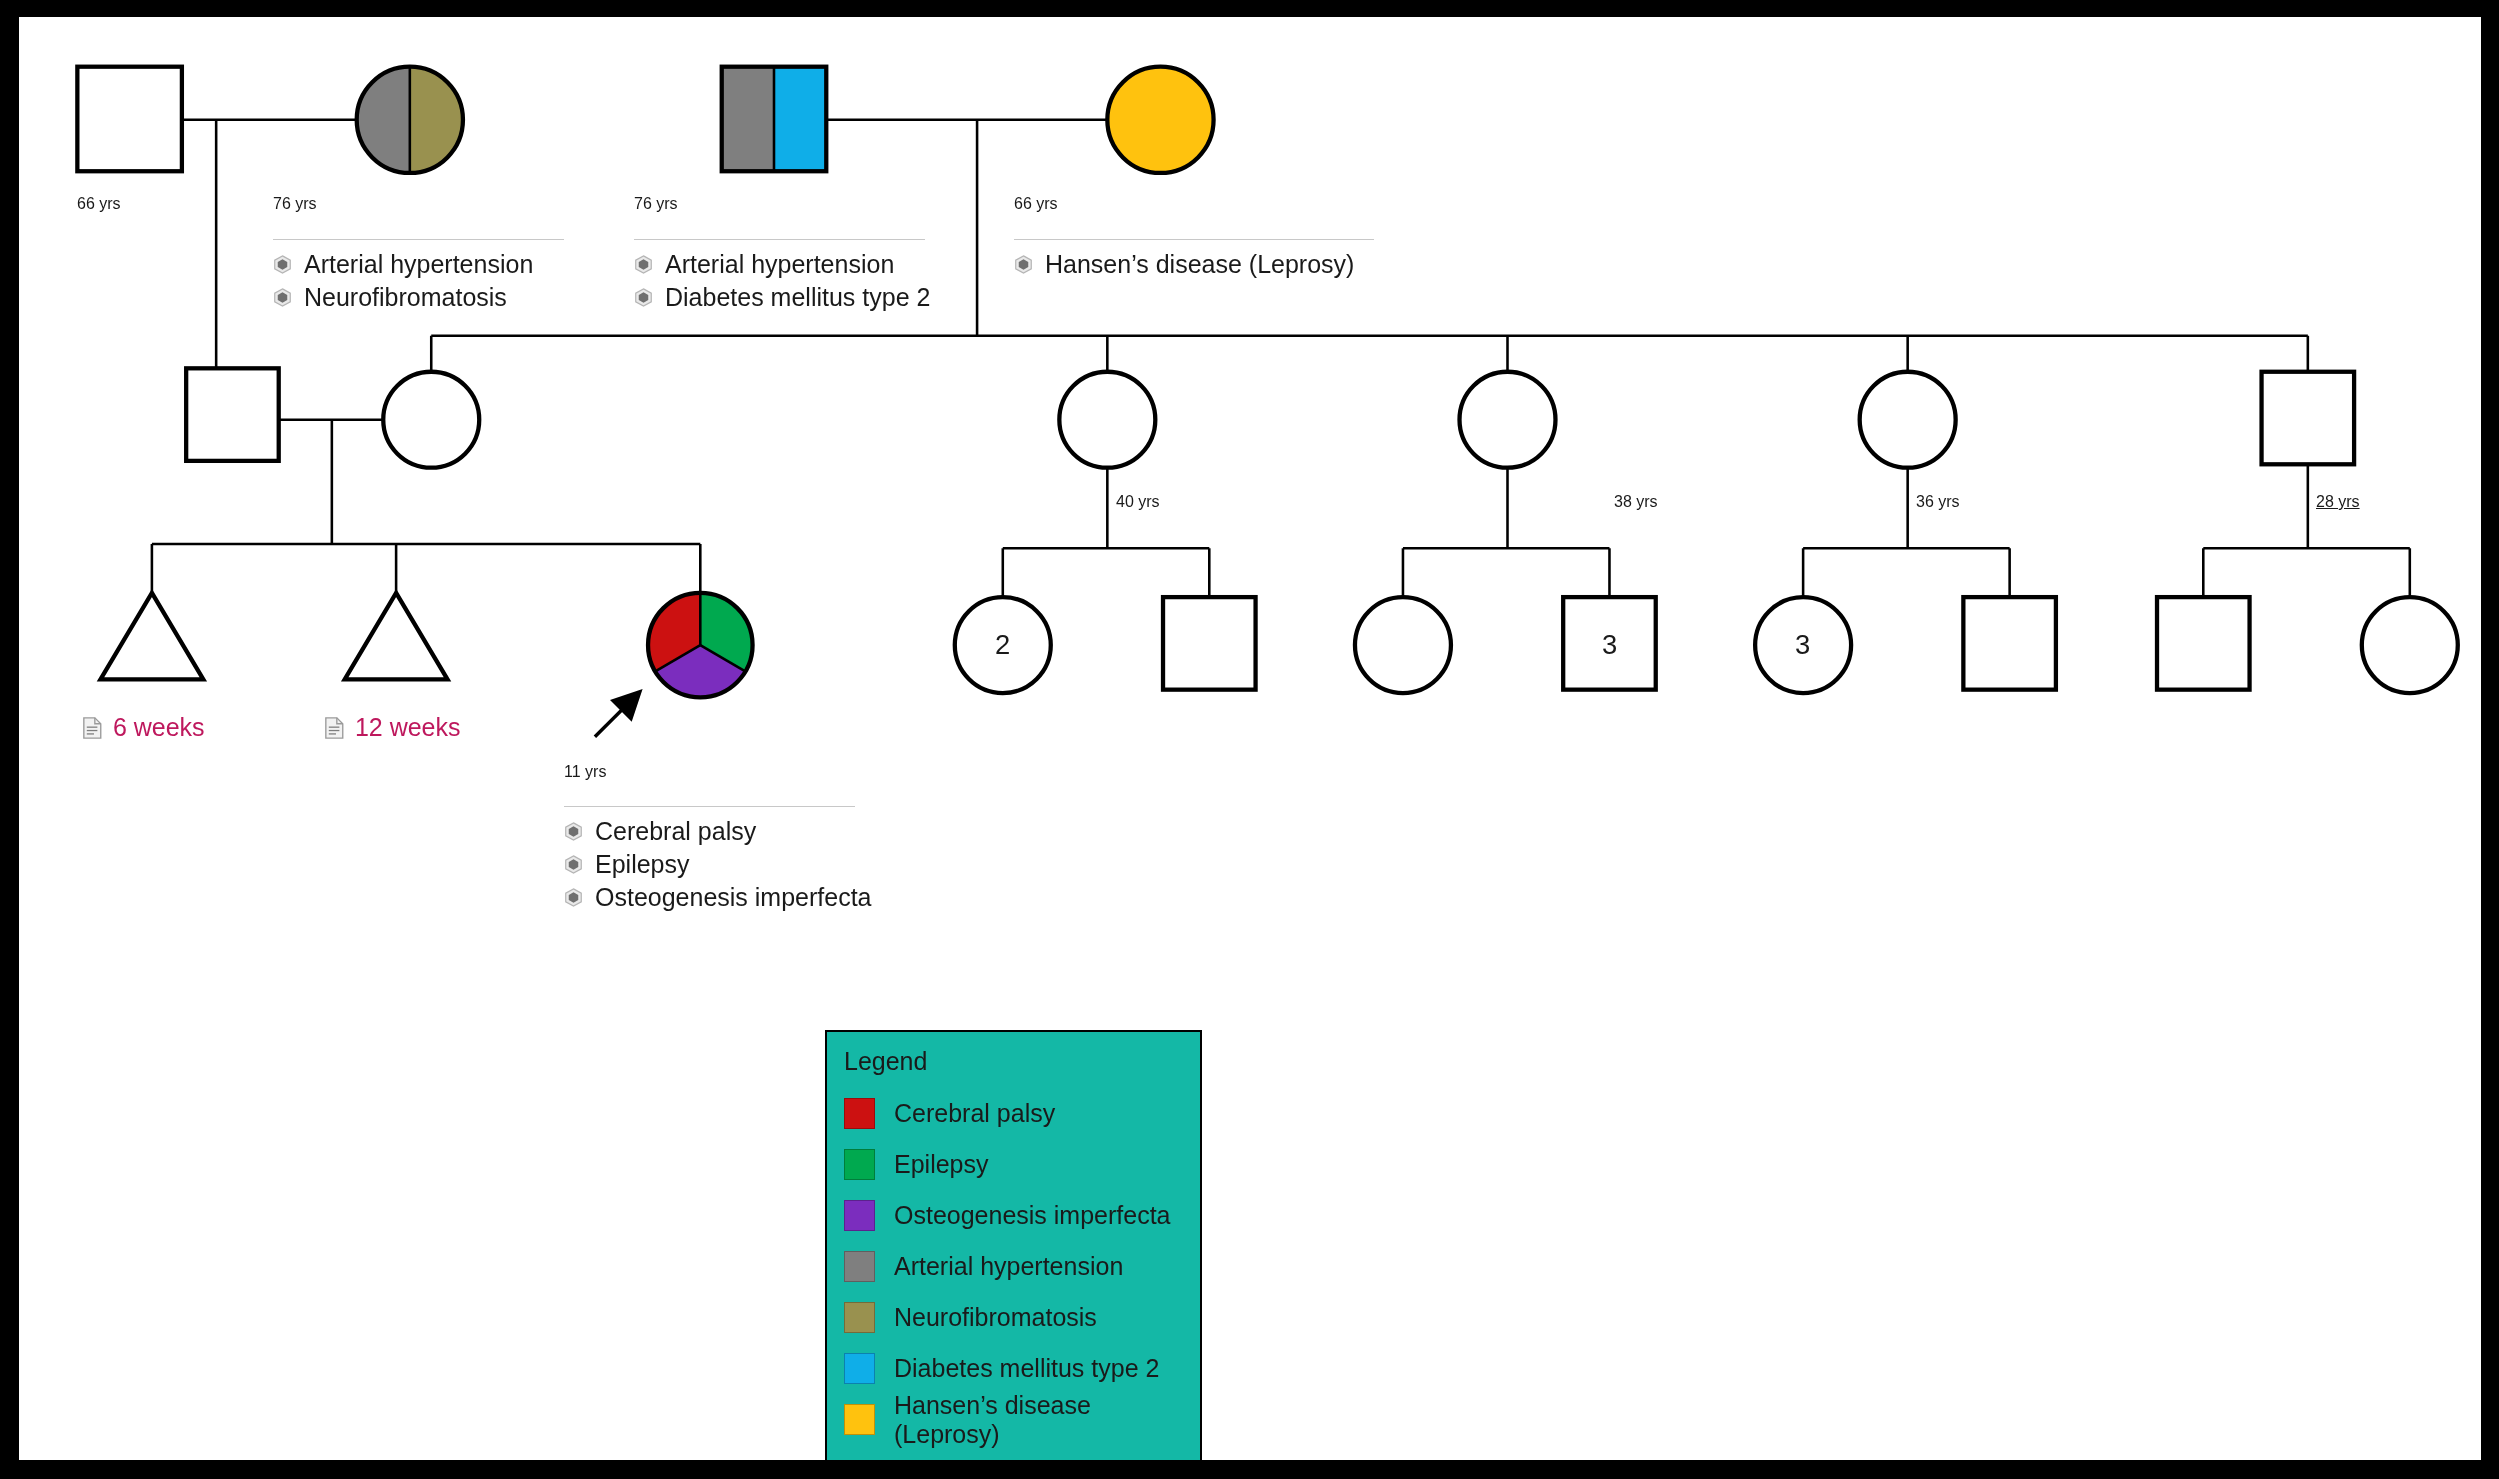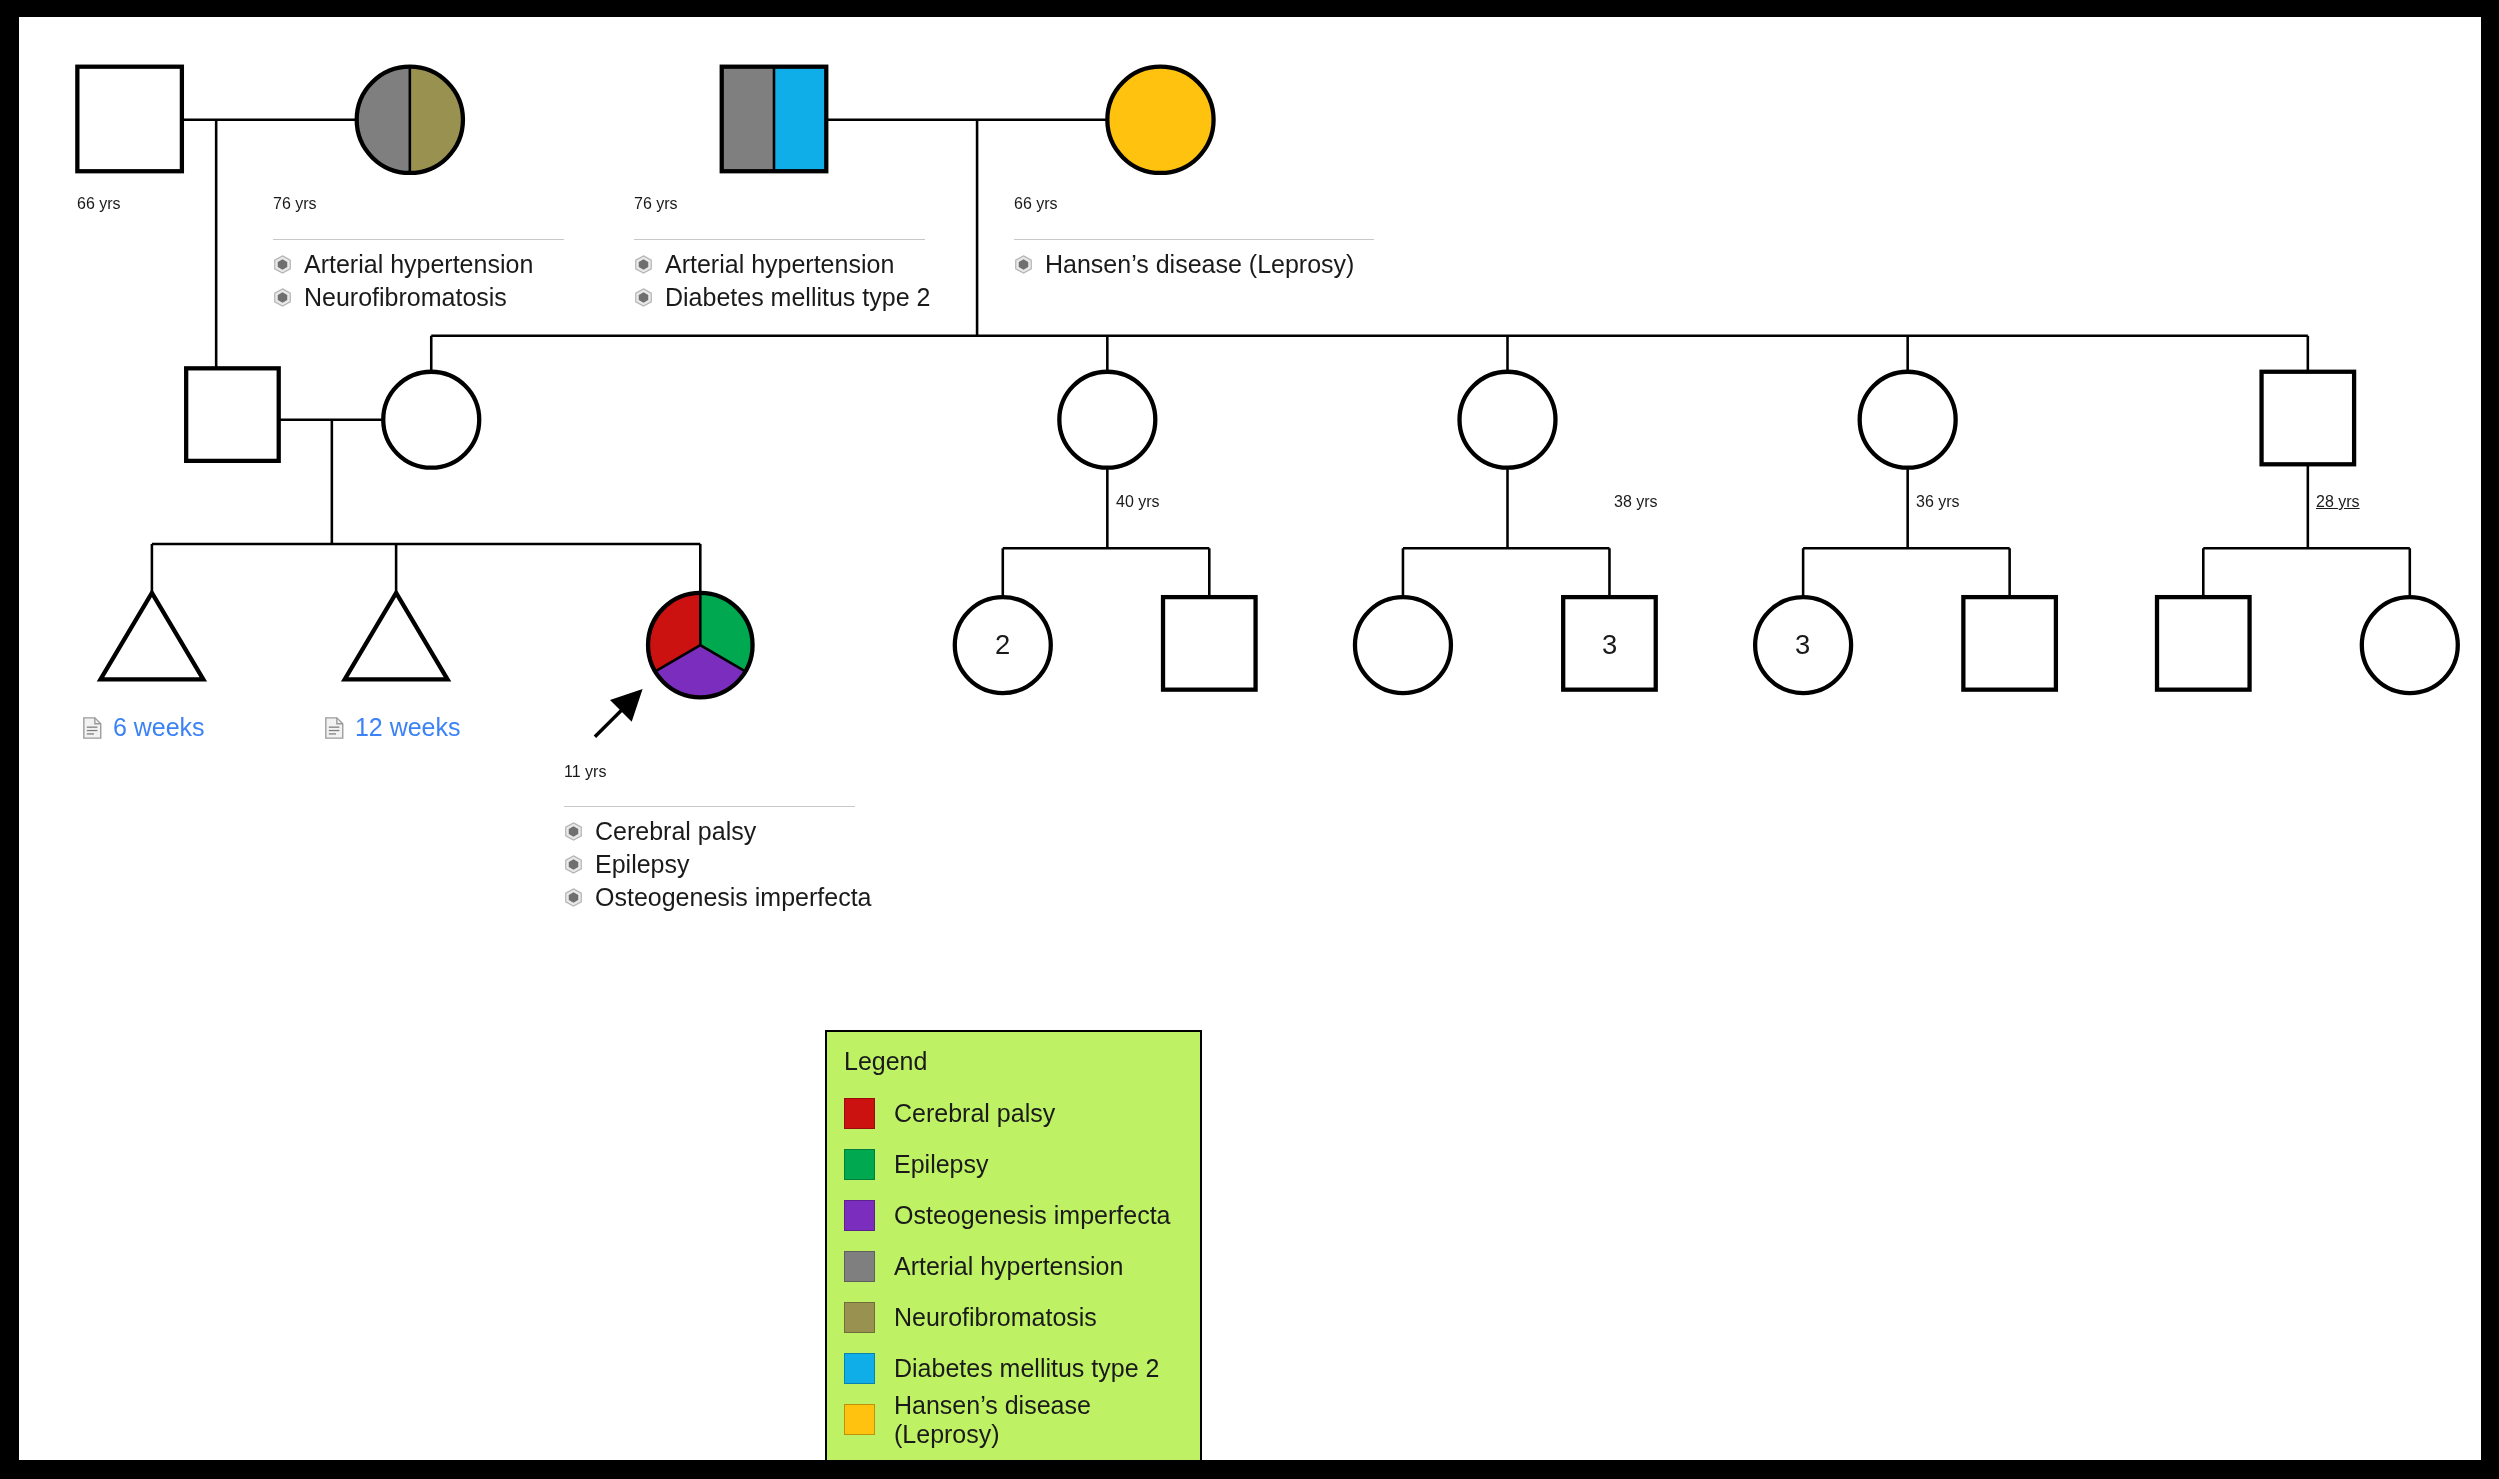--- a/index.html
+++ b/index.html
@@ -47,28 +47,28 @@
   .condrow .txt{
     font-size:25px;color:#1a1a1a;
     font-family:"Liberation Sans", sans-serif;
   }
   .doclbl{
     position:absolute;
     display:flex;align-items:center;
     white-space:nowrap;
   }
   .doclbl .docicon{width:20.6px;height:22px;margin-right:10.3px;flex:0 0 auto;}
-  .doclbl .txt{font-size:25px;color:#3b82f6;font-family:"Liberation Sans", sans-serif;}
+  .doclbl .txt{font-size:25px;color:#be185d;font-family:"Liberation Sans", sans-serif;}
 
   #legend{
     position:absolute;
     left:806px;top:1013px;
     width:377px;
     border:2.6px solid #000;
-    background:#bef264;
+    background:#14b8a6;
     box-sizing:border-box;
     padding:15.4px 17px 17px 17px;
   }
   #legend .ltitle{
     font-size:25px;color:#1a1a1a;margin-bottom:12px;
     font-family:"Liberation Sans", sans-serif;
   }
   #legend .lrow{
     display:flex;align-items:center;height:51px;
   }

